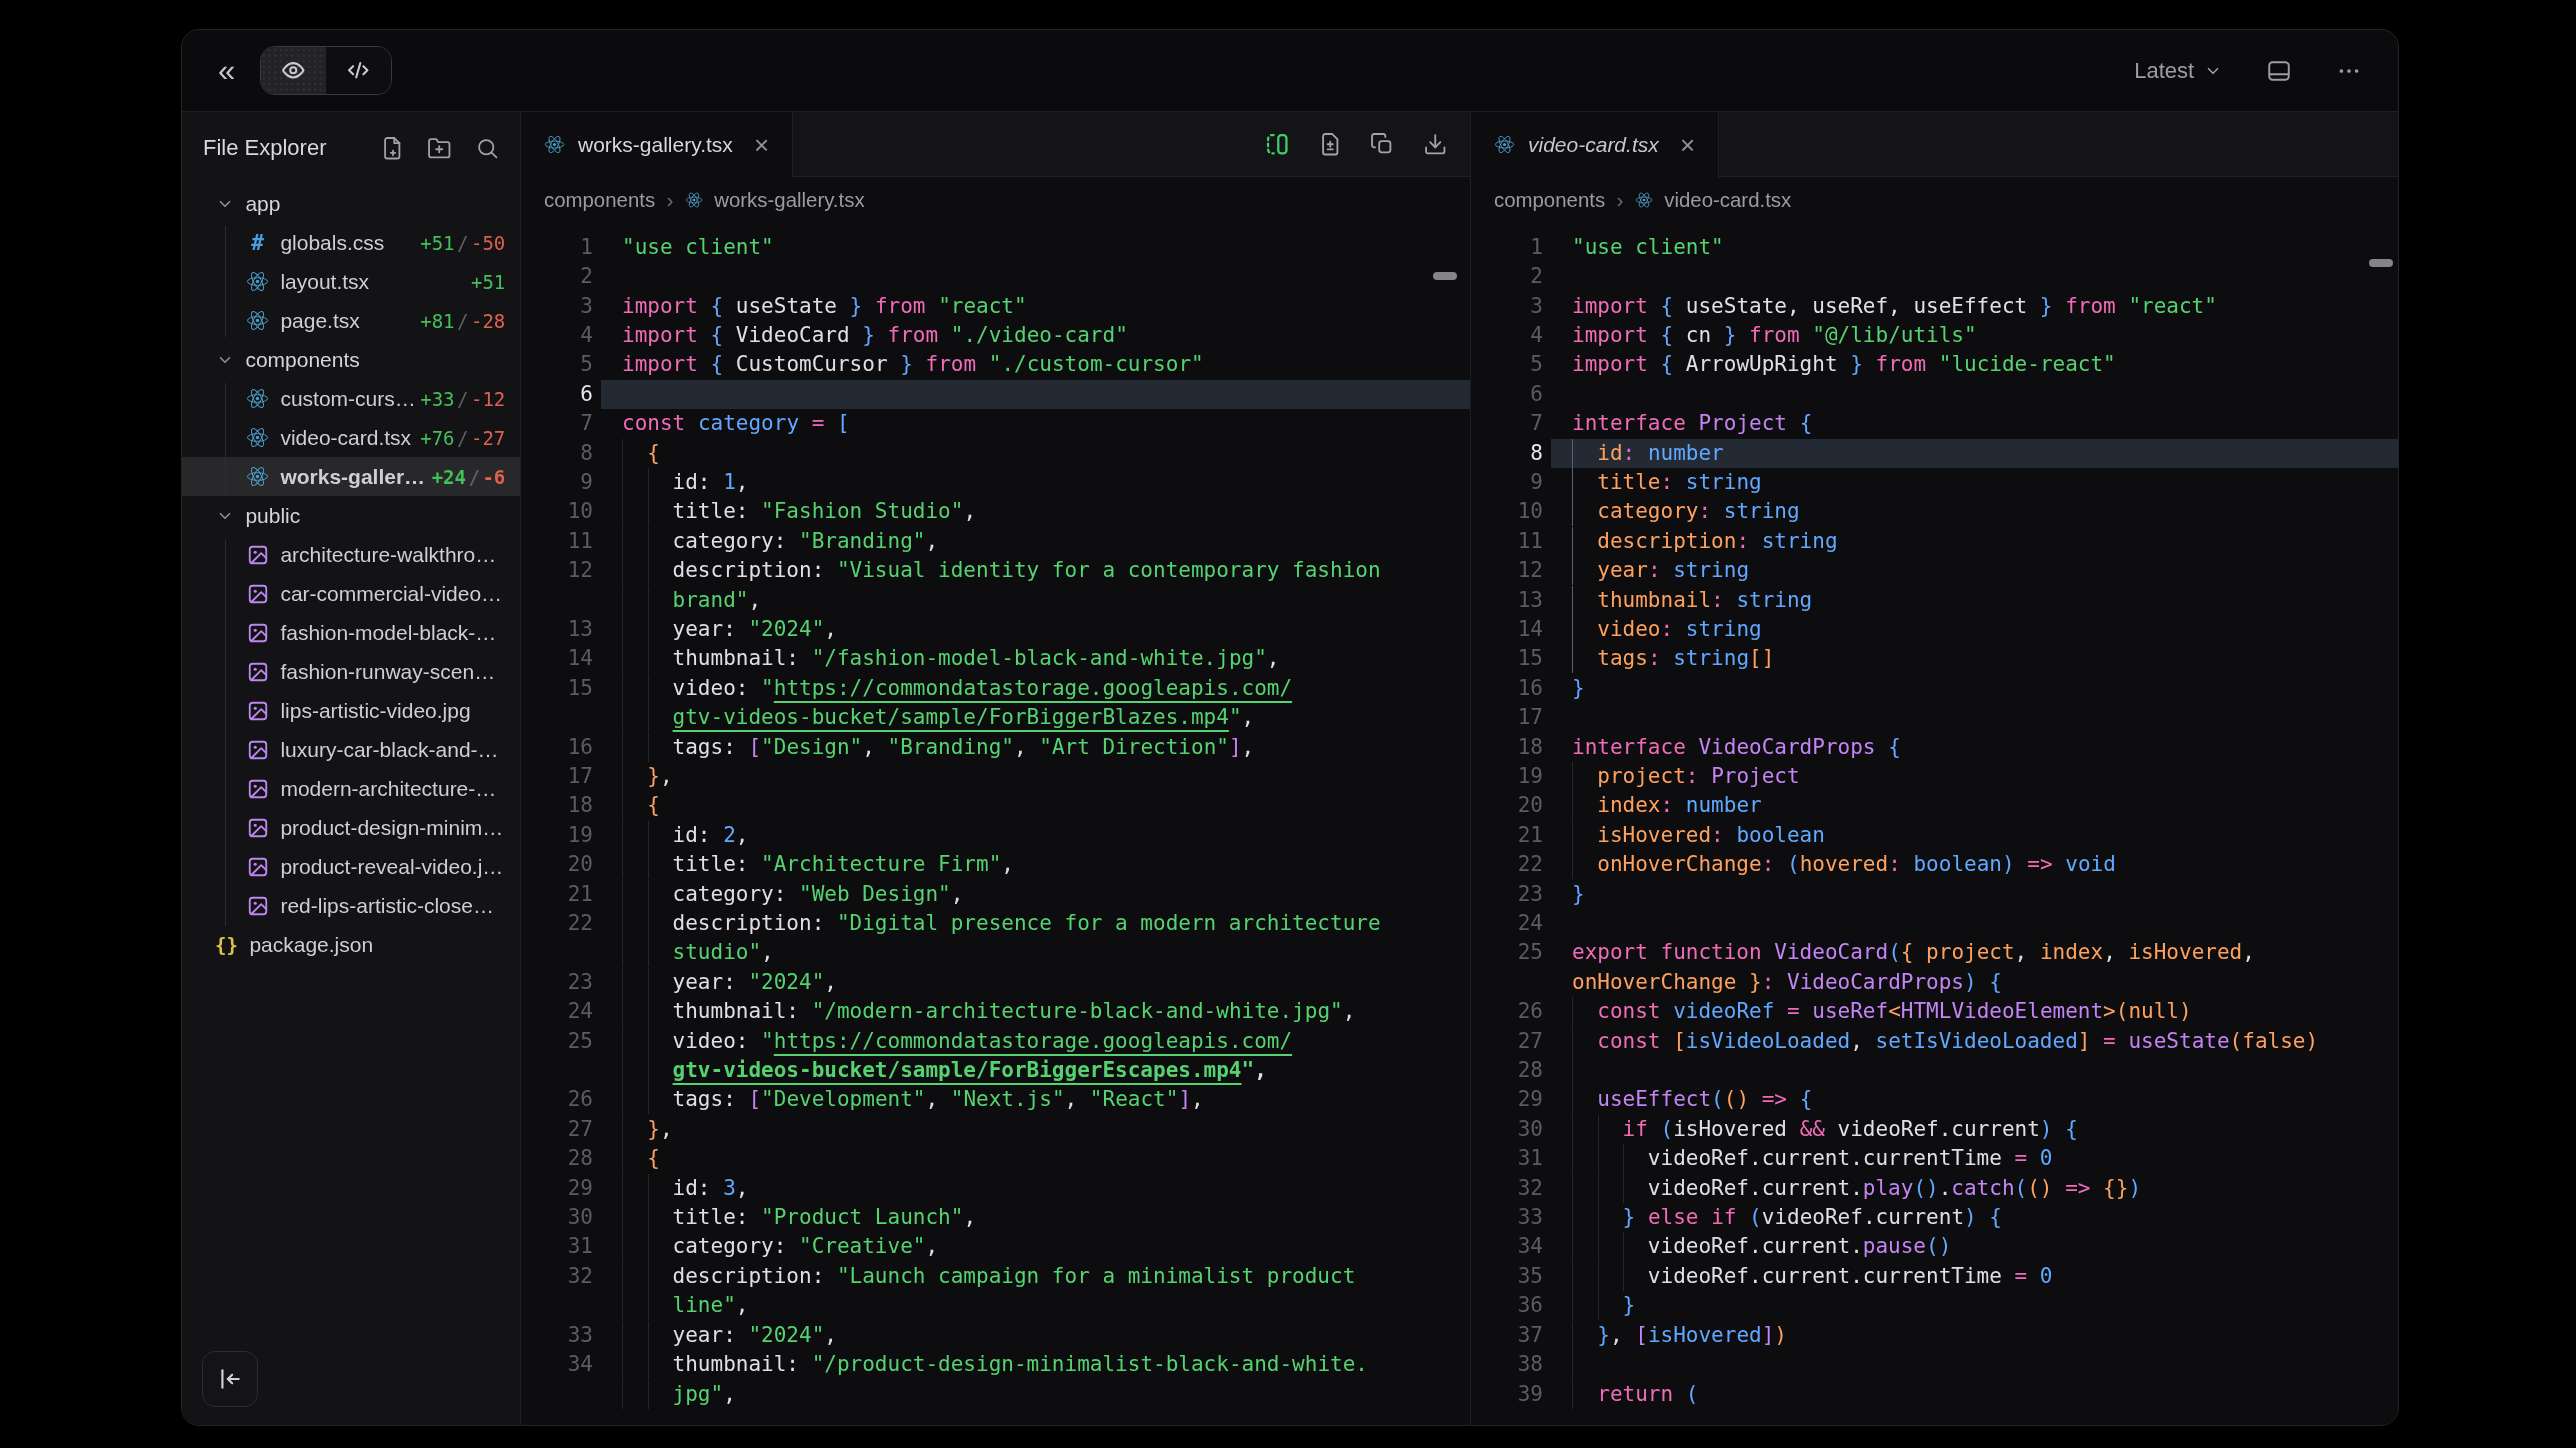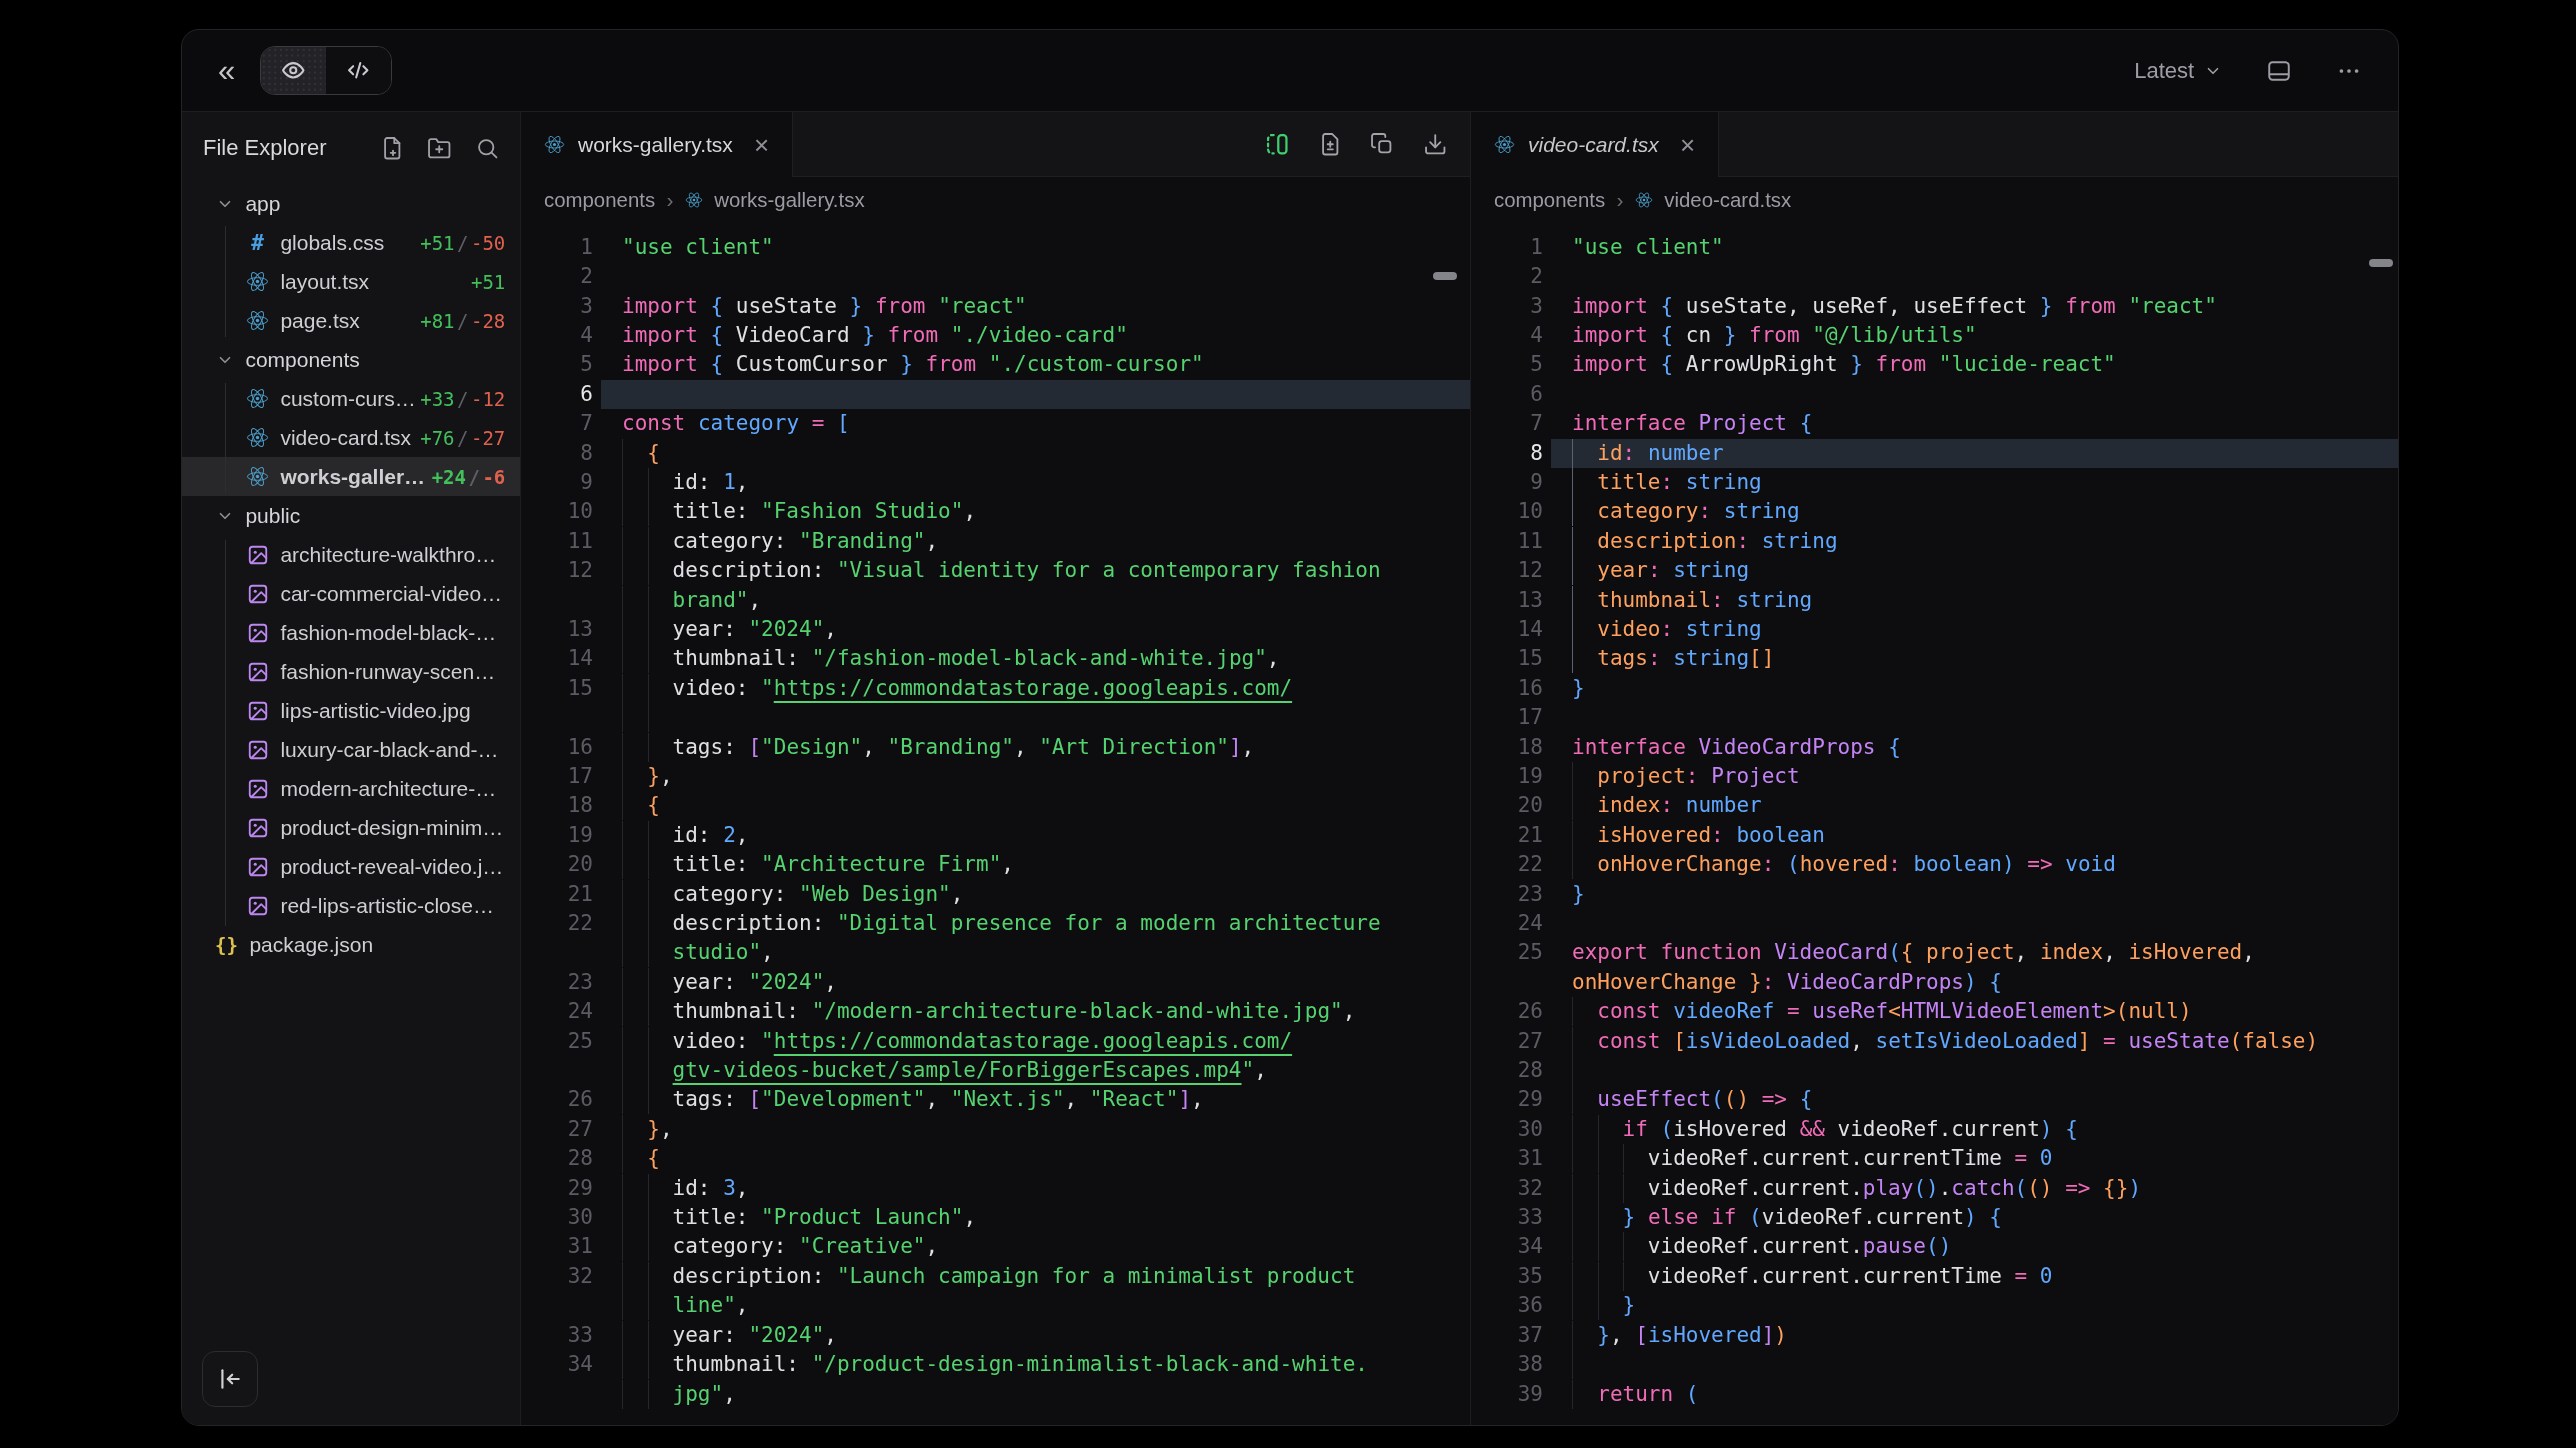--- a/index.html
+++ b/index.html
@@ -392,33 +392,33 @@
           <div class="cl" style="top: 186px;"><span class="ln">7</span><span class="ct"><span class="s-k">const</span><span class="s-w"> </span><span class="s-b">category</span><span class="s-w"> </span><span class="s-k">=</span><span class="s-w"> </span><span class="s-b">[</span></span></div>
           <div class="cl" style="top: 216px;"><span class="ln">8</span><span class="ig" style="left:101px"></span><span class="ct"><span class="s-w">  </span><span class="s-o">{</span></span></div>
           <div class="cl" style="top: 245px;"><span class="ln">9</span><span class="ig" style="left:101px"></span><span class="ig" style="left:127px"></span><span class="ct"><span class="s-w">    id: </span><span class="s-b">1</span><span class="s-w">,</span></span></div>
           <div class="cl" style="top: 274px;"><span class="ln">10</span><span class="ig" style="left:101px"></span><span class="ig" style="left:127px"></span><span class="ct"><span class="s-w">    title: </span><span class="s-s">"Fashion Studio"</span><span class="s-w">,</span></span></div>
           <div class="cl" style="top: 304px;"><span class="ln">11</span><span class="ig" style="left:101px"></span><span class="ig" style="left:127px"></span><span class="ct"><span class="s-w">    category: </span><span class="s-s">"Branding"</span><span class="s-w">,</span></span></div>
           <div class="cl" style="top: 333px;"><span class="ln">12</span><span class="ig" style="left:101px"></span><span class="ig" style="left:127px"></span><span class="ct"><span class="s-w">    description: </span><span class="s-s">"Visual identity for a contemporary fashion</span></span></div>
           <div class="cl" style="top: 363px;"><span class="ln"></span><span class="ig" style="left:101px"></span><span class="ig" style="left:127px"></span><span class="ct"><span class="s-w">    </span><span class="s-s">brand"</span><span class="s-w">,</span></span></div>
           <div class="cl" style="top: 392px;"><span class="ln">13</span><span class="ig" style="left:101px"></span><span class="ig" style="left:127px"></span><span class="ct"><span class="s-w">    year: </span><span class="s-s">"2024"</span><span class="s-w">,</span></span></div>
           <div class="cl" style="top: 421px;"><span class="ln">14</span><span class="ig" style="left:101px"></span><span class="ig" style="left:127px"></span><span class="ct"><span class="s-w">    thumbnail: </span><span class="s-s">"/fashion-model-black-and-white.jpg"</span><span class="s-w">,</span></span></div>
           <div class="cl" style="top: 451px;"><span class="ln">15</span><span class="ig" style="left:101px"></span><span class="ig" style="left:127px"></span><span class="ct"><span class="s-w">    video: </span><span class="s-s">"</span><span class="s-u">https://commondatastorage.googleapis.com/</span></span></div>
-          <div class="cl" style="top: 480px;"><span class="ln"></span><span class="ig" style="left:101px"></span><span class="ig" style="left:127px"></span></div>
+          <div class="cl" style="top: 480px;"><span class="ln"></span><span class="ig" style="left:101px"></span><span class="ig" style="left:127px"></span><span class="ct"><span class="s-w">    </span><span class="s-u">gtv-videos-bucket/sample/ForBiggerBlazes.mp4</span><span class="s-s">"</span><span class="s-w">,</span></span></div>
           <div class="cl" style="top: 510px;"><span class="ln">16</span><span class="ig" style="left:101px"></span><span class="ig" style="left:127px"></span><span class="ct"><span class="s-w">    tags: </span><span class="s-y">[</span><span class="s-s">"Design"</span><span class="s-w">, </span><span class="s-s">"Branding"</span><span class="s-w">, </span><span class="s-s">"Art Direction"</span><span class="s-y">]</span><span class="s-w">,</span></span></div>
           <div class="cl" style="top: 539px;"><span class="ln">17</span><span class="ig" style="left:101px"></span><span class="ct"><span class="s-w">  </span><span class="s-o">}</span><span class="s-w">,</span></span></div>
           <div class="cl" style="top: 568px;"><span class="ln">18</span><span class="ig" style="left:101px"></span><span class="ct"><span class="s-w">  </span><span class="s-o">{</span></span></div>
           <div class="cl" style="top: 598px;"><span class="ln">19</span><span class="ig" style="left:101px"></span><span class="ig" style="left:127px"></span><span class="ct"><span class="s-w">    id: </span><span class="s-b">2</span><span class="s-w">,</span></span></div>
           <div class="cl" style="top: 627px;"><span class="ln">20</span><span class="ig" style="left:101px"></span><span class="ig" style="left:127px"></span><span class="ct"><span class="s-w">    title: </span><span class="s-s">"Architecture Firm"</span><span class="s-w">,</span></span></div>
           <div class="cl" style="top: 657px;"><span class="ln">21</span><span class="ig" style="left:101px"></span><span class="ig" style="left:127px"></span><span class="ct"><span class="s-w">    category: </span><span class="s-s">"Web Design"</span><span class="s-w">,</span></span></div>
           <div class="cl" style="top: 686px;"><span class="ln">22</span><span class="ig" style="left:101px"></span><span class="ig" style="left:127px"></span><span class="ct"><span class="s-w">    description: </span><span class="s-s">"Digital presence for a modern architecture</span></span></div>
           <div class="cl" style="top: 715px;"><span class="ln"></span><span class="ig" style="left:101px"></span><span class="ig" style="left:127px"></span><span class="ct"><span class="s-w">    </span><span class="s-s">studio"</span><span class="s-w">,</span></span></div>
           <div class="cl" style="top: 745px;"><span class="ln">23</span><span class="ig" style="left:101px"></span><span class="ig" style="left:127px"></span><span class="ct"><span class="s-w">    year: </span><span class="s-s">"2024"</span><span class="s-w">,</span></span></div>
           <div class="cl" style="top: 774px;"><span class="ln">24</span><span class="ig" style="left:101px"></span><span class="ig" style="left:127px"></span><span class="ct"><span class="s-w">    thumbnail: </span><span class="s-s">"/modern-architecture-black-and-white.jpg"</span><span class="s-w">,</span></span></div>
           <div class="cl" style="top: 804px;"><span class="ln">25</span><span class="ig" style="left:101px"></span><span class="ig" style="left:127px"></span><span class="ct"><span class="s-w">    video: </span><span class="s-s">"</span><span class="s-u">https://commondatastorage.googleapis.com/</span></span></div>
-          <div class="cl" style="top: 833px;"><span class="ln"></span><span class="ig" style="left:101px"></span><span class="ig" style="left:127px"></span><span class="ct"><span class="s-w">    </span><span class="s-u">gtv-videos-bucket/sample/ForBiggerEscapes.mp4</span><span class="s-s">"</span><span class="s-w">,</span></span></div>
+          <div class="cl" style="top: 833px; font-weight: bold;"><span class="ln"></span><span class="ig" style="left:101px"></span><span class="ig" style="left:127px"></span><span class="ct"><span class="s-w">    </span><span class="s-u">gtv-videos-bucket/sample/ForBiggerEscapes.mp4</span><span class="s-s">"</span><span class="s-w">,</span></span></div>
           <div class="cl" style="top: 862px;"><span class="ln">26</span><span class="ig" style="left:101px"></span><span class="ig" style="left:127px"></span><span class="ct"><span class="s-w">    tags: </span><span class="s-y">[</span><span class="s-s">"Development"</span><span class="s-w">, </span><span class="s-s">"Next.js"</span><span class="s-w">, </span><span class="s-s">"React"</span><span class="s-y">]</span><span class="s-w">,</span></span></div>
           <div class="cl" style="top: 892px;"><span class="ln">27</span><span class="ig" style="left:101px"></span><span class="ct"><span class="s-w">  </span><span class="s-o">}</span><span class="s-w">,</span></span></div>
           <div class="cl" style="top: 921px;"><span class="ln">28</span><span class="ig" style="left:101px"></span><span class="ct"><span class="s-w">  </span><span class="s-o">{</span></span></div>
           <div class="cl" style="top: 951px;"><span class="ln">29</span><span class="ig" style="left:101px"></span><span class="ig" style="left:127px"></span><span class="ct"><span class="s-w">    id: </span><span class="s-b">3</span><span class="s-w">,</span></span></div>
           <div class="cl" style="top: 980px;"><span class="ln">30</span><span class="ig" style="left:101px"></span><span class="ig" style="left:127px"></span><span class="ct"><span class="s-w">    title: </span><span class="s-s">"Product Launch"</span><span class="s-w">,</span></span></div>
           <div class="cl" style="top: 1009px;"><span class="ln">31</span><span class="ig" style="left:101px"></span><span class="ig" style="left:127px"></span><span class="ct"><span class="s-w">    category: </span><span class="s-s">"Creative"</span><span class="s-w">,</span></span></div>
           <div class="cl" style="top: 1039px;"><span class="ln">32</span><span class="ig" style="left:101px"></span><span class="ig" style="left:127px"></span><span class="ct"><span class="s-w">    description: </span><span class="s-s">"Launch campaign for a minimalist product</span></span></div>
           <div class="cl" style="top: 1068px;"><span class="ln"></span><span class="ig" style="left:101px"></span><span class="ig" style="left:127px"></span><span class="ct"><span class="s-w">    </span><span class="s-s">line"</span><span class="s-w">,</span></span></div>
           <div class="cl" style="top: 1098px;"><span class="ln">33</span><span class="ig" style="left:101px"></span><span class="ig" style="left:127px"></span><span class="ct"><span class="s-w">    year: </span><span class="s-s">"2024"</span><span class="s-w">,</span></span></div>
           <div class="cl" style="top: 1127px;"><span class="ln">34</span><span class="ig" style="left:101px"></span><span class="ig" style="left:127px"></span><span class="ct"><span class="s-w">    thumbnail: </span><span class="s-s">"/product-design-minimalist-black-and-white.</span></span></div>

